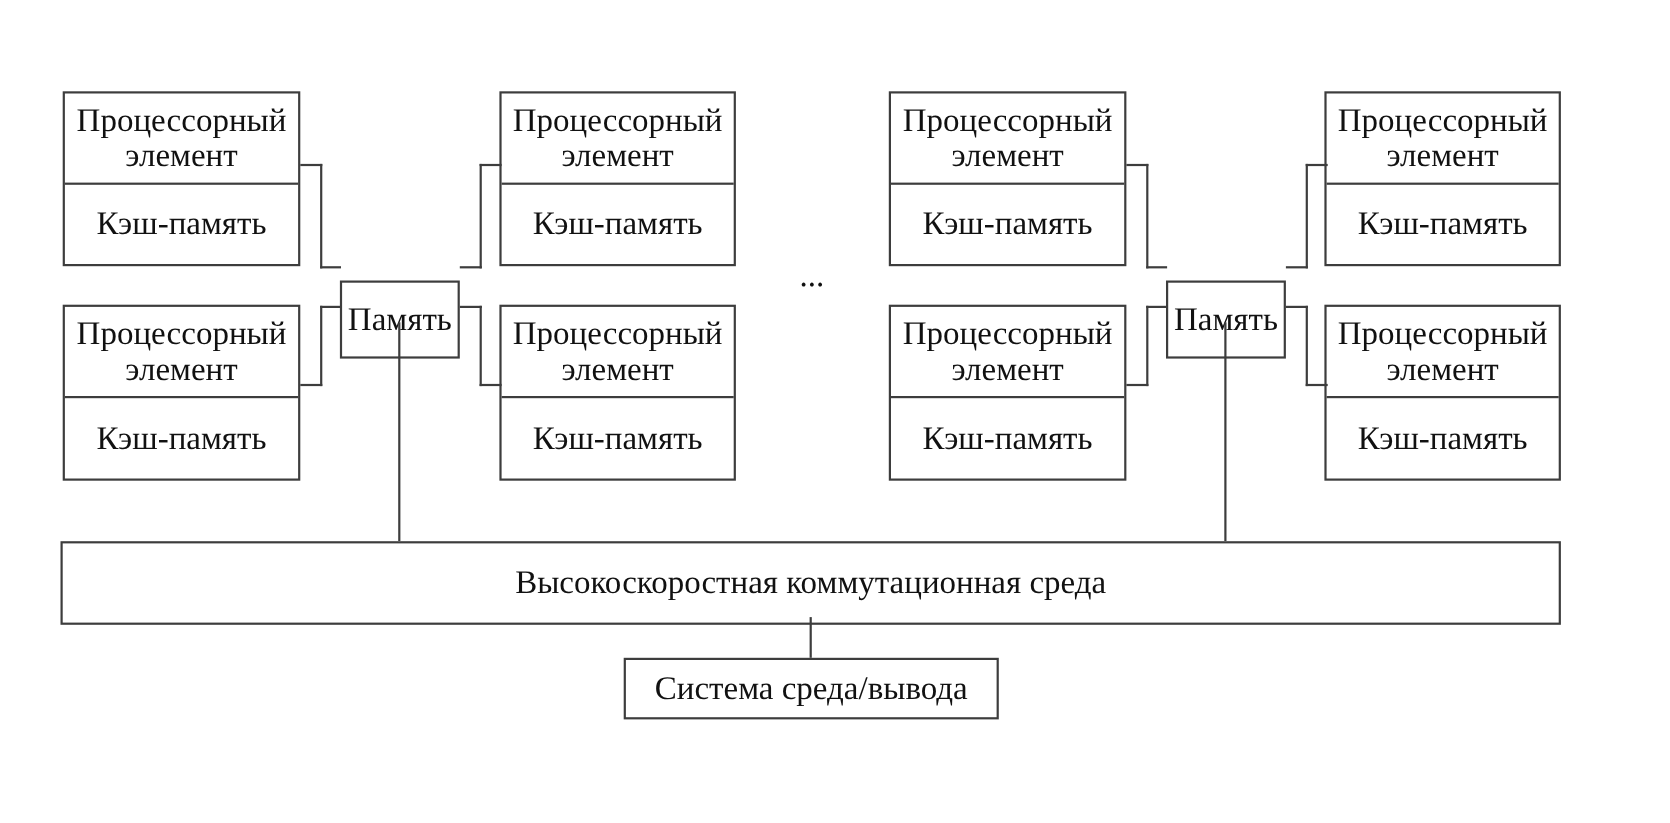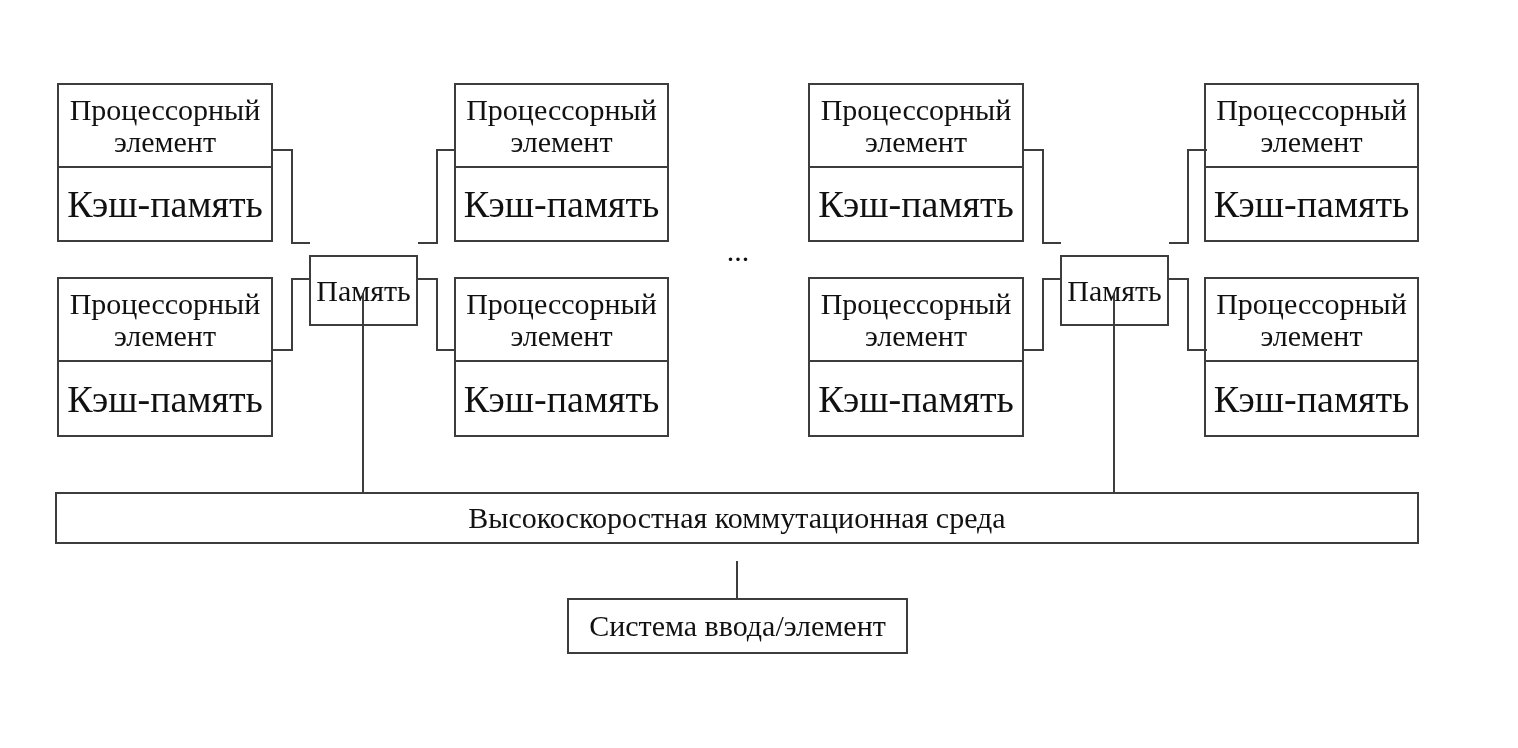--- a/index.html
+++ b/index.html
@@ -36,21 +36,21 @@
     text-align: center;
     font-size: 30px;
     line-height: 32px;
   }
   .cache-section {
     flex: 1 1 auto;
     display: flex;
     align-items: center;
     justify-content: center;
     text-align: center;
-    font-size: 38px;
+    font-size: 30px;
   }
   .mem-box {
     display: flex;
     align-items: center;
     justify-content: center;
     font-size: 30px;
     margin-top: 32px;
   }
   .bus-box {
     display: flex;
@@ -180,23 +180,23 @@
   <div class="vline" style="left:1042px; top:278px; height:73px;"></div>
   <div class="hline" style="left:1042px; top:278px; width:19px;"></div>
   <div class="hline" style="left:1169px; top:242px; width:20px;"></div>
   <div class="vline" style="left:1187px; top:149px; height:95px;"></div>
   <div class="hline" style="left:1187px; top:149px; width:20px;"></div>
   <div class="hline" style="left:1169px; top:278px; width:20px;"></div>
   <div class="vline" style="left:1187px; top:278px; height:73px;"></div>
   <div class="hline" style="left:1187px; top:349px; width:20px;"></div>
   <div class="vline" style="left:1113px; top:293px; height:199px;"></div>
 
-  <div class="box bus-box" style="left:55px; top:492px; width:1364px; height:52px;">
+  <div class="box bus-box" style="left:55px; top:492px; width:1364px; height:76px;">
     <span>Высокоскоростная коммутационная среда</span>
   </div>
 
   <div class="vline" style="left:736px; top:561px; height:38px;"></div>
 
   <div class="box io-box" style="left:567px; top:598px; width:341px; height:56px;">
-    <span>Система ввода/элемент</span>
+    <span>Система среда/вывода</span>
   </div>
 
 </div>
 
 </body></html>

